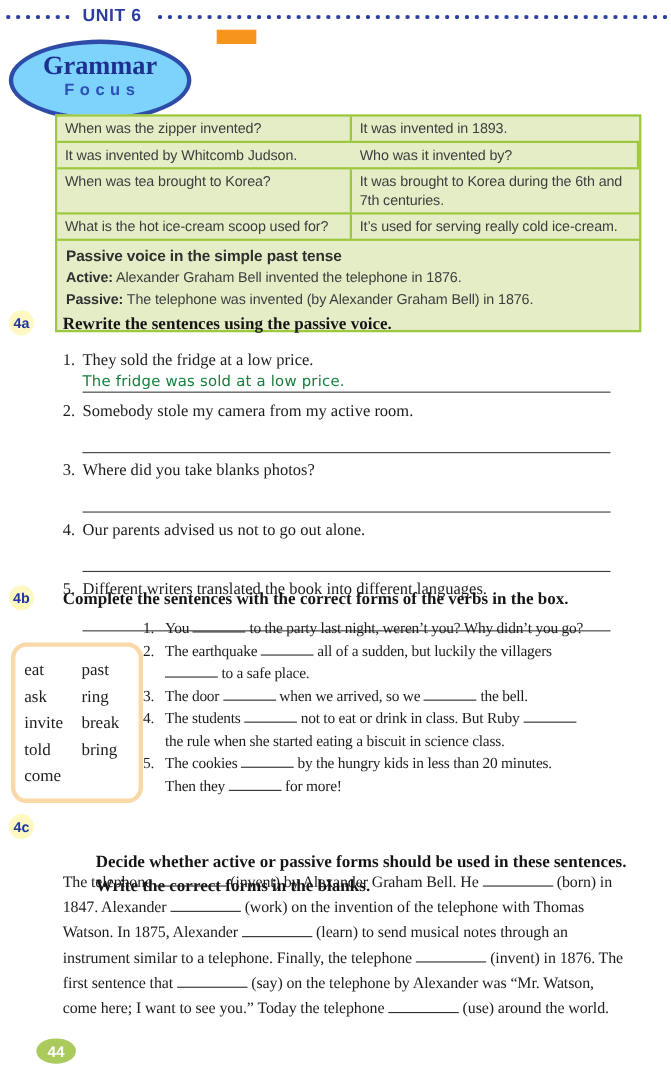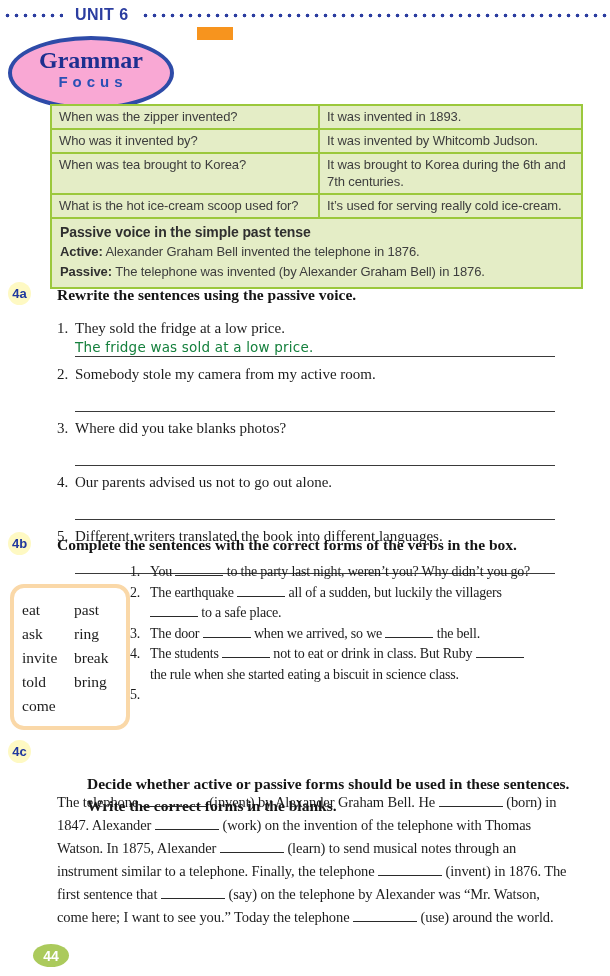--- a/index.html
+++ b/index.html
@@ -10,36 +10,36 @@
   .unit-header{position:absolute;top:5px;left:0;right:0;height:20px;display:flex;align-items:center;}
   .dots{height:7px;background-image:radial-gradient(circle,#2b3da0 1.7px,rgba(0,0,0,0) 2.1px);
         background-size:9px 7px;background-repeat:repeat-x;background-position:left center;}
   .dots-left{width:60px;margin-left:3px;}
   .dots-right{flex:1;margin-right:2px;}
   .unit-label{font-family:Liberation Sans, sans-serif;font-weight:bold;font-size:16px;
               color:#2b3da0;margin:0 12px;letter-spacing:.5px;}
 
   
   .deco-tab{position:absolute;left:197px;top:27px;width:36px;height:13px;background:#f7941e;}
-  .gf-badge{position:absolute;left:8px;top:36px;width:158px;height:66px;background:#f9a8d4;
+  .gf-badge{position:absolute;left:8px;top:36px;width:158px;height:66px;background:#7dd3fc;
             border:4px solid #2e4ba8;border-radius:50%;text-align:center;}
   .gf-line1{font-family:"Liberation Serif",serif;font-weight:bold;font-size:24px;color:#1d2f8f;
             margin-top:7px;line-height:26px;}
   .gf-line2{font-family:"Liberation Sans",sans-serif;font-weight:bold;font-size:15px;color:#2a50b5;
             letter-spacing:5px;line-height:18px;margin-left:4px;}
 
   
   .grammar-table{position:absolute;left:50px;top:104px;width:533px;background:#e4edc6;
                  border:2px solid #9bc83c;box-sizing:border-box;
                  font-family:"Liberation Sans",sans-serif;font-size:13px;color:#3d3d3d;
                  letter-spacing:-.1px;}
   .gt-row{display:grid;grid-template-columns:268px 1fr;border-bottom:2px solid #9bc83c;}
   .gt-cell{padding:2px 6px 3px 7px;line-height:17px;}
   .gt-q{border-right:2px solid #9bc83c;}
-  .gt-note{padding:3px 8px 5px 8px;line-height:20px;}
+  .gt-note{padding:3px 8px 18px 8px;line-height:20px;}
   .gt-note-title{font-weight:bold;font-size:14px;color:#2f2f2f;}
   .gt-note-line b{color:#2f2f2f;}
 
   
   .sec-badge{position:absolute;width:23px;height:23px;border-radius:50%;background:#fef9c3;
              font-family:"Liberation Sans",sans-serif;font-weight:bold;font-size:13px;color:#20389e;
              display:flex;align-items:center;justify-content:center;}
   .sec-title{position:absolute;left:57px;font-weight:bold;font-size:15.5px;color:#151515;
              white-space:pre-line;line-height:22px;}
 
@@ -93,22 +93,22 @@
     <div class="gf-line2">Focus</div>
   </div>
 
   <div class="grammar-table">
     <div>
         <div class="gt-row">
           <div class="gt-cell gt-q">When was the zipper invented?</div>
           <div class="gt-cell gt-a">It was invented in 1893.</div>
         </div>
         <div class="gt-row">
+          <div class="gt-cell gt-a">It was invented by Whitcomb Judson.</div>
           <div class="gt-cell gt-q">Who was it invented by?</div>
-          <div class="gt-cell gt-a">It was invented by Whitcomb Judson.</div>
         </div>
         <div class="gt-row">
           <div class="gt-cell gt-q">When was tea brought to Korea?</div>
           <div class="gt-cell gt-a">It was brought to Korea during the 6th and 7th centuries.</div>
         </div>
         <div class="gt-row">
           <div class="gt-cell gt-q">What is the hot ice-cream scoop used for?</div>
           <div class="gt-cell gt-a">It’s used for serving really cold ice-cream.</div>
         </div>
       </div>
@@ -188,20 +188,21 @@
       <div class="ex4b-row">
         <span class="ex4b-num">3.</span>
         <span>The door <span class="blank b4b"></span> when we arrived, so we <span class="blank b4b"></span> the bell.</span>
       </div>
       <div class="ex4b-row">
         <span class="ex4b-num">4.</span>
         <span>The students <span class="blank b4b"></span> not to eat or drink in class. But Ruby <span class="blank b4b"></span><br>the rule when she started eating a biscuit in science class.</span>
       </div>
       <div class="ex4b-row">
         <span class="ex4b-num">5.</span>
+        <span>The cookies <span class="blank b4b"></span> by the hungry kids in less than 20 minutes.<br>Then they <span class="blank b4b"></span> for more!</span>
       </div>
     </div>
 
   <div class="sec-badge" style="left:8px;top:740px;">4c</div>
   <div class="sec-title" style="top:773px;width:528px;margin-left:30px;">Decide whether active or passive forms should be used in these sentences.
 Write the correct forms in the blanks.</div>
   <div class="ex4c-para">The telephone <span class="blank b4c"></span> (invent) by Alexander Graham Bell. He <span class="blank b4c"></span> (born) in 1847. Alexander <span class="blank b4c"></span> (work) on the invention of the telephone with Thomas Watson. In 1875, Alexander <span class="blank b4c"></span> (learn) to send musical notes through an instrument similar to a telephone. Finally, the telephone <span class="blank b4c"></span> (invent) in 1876. The first sentence that <span class="blank b4c"></span> (say) on the telephone by Alexander was “Mr. Watson, come here; I want to see you.” Today the telephone <span class="blank b4c"></span> (use) around the world.</div>
 
   <div class="page-badge">44</div>
 

